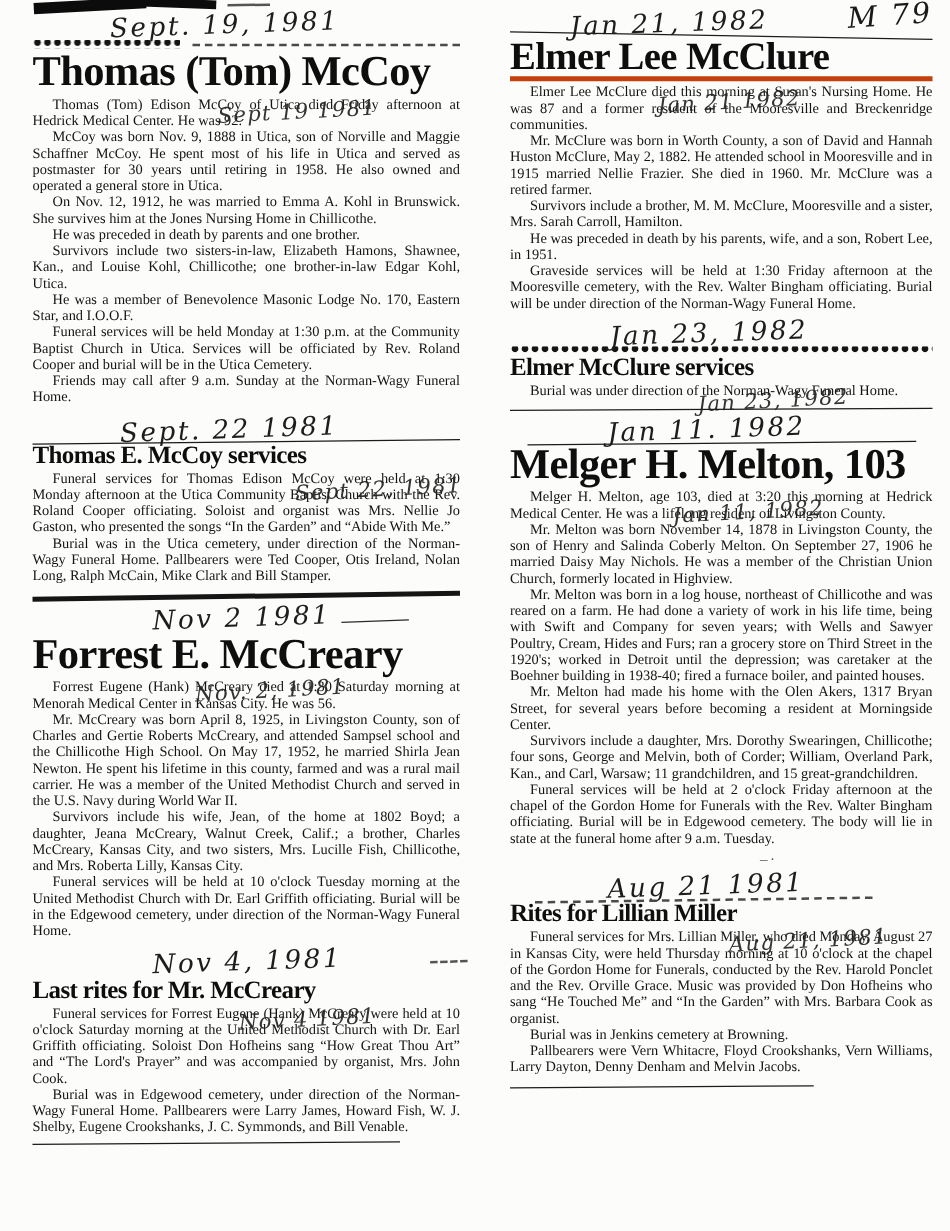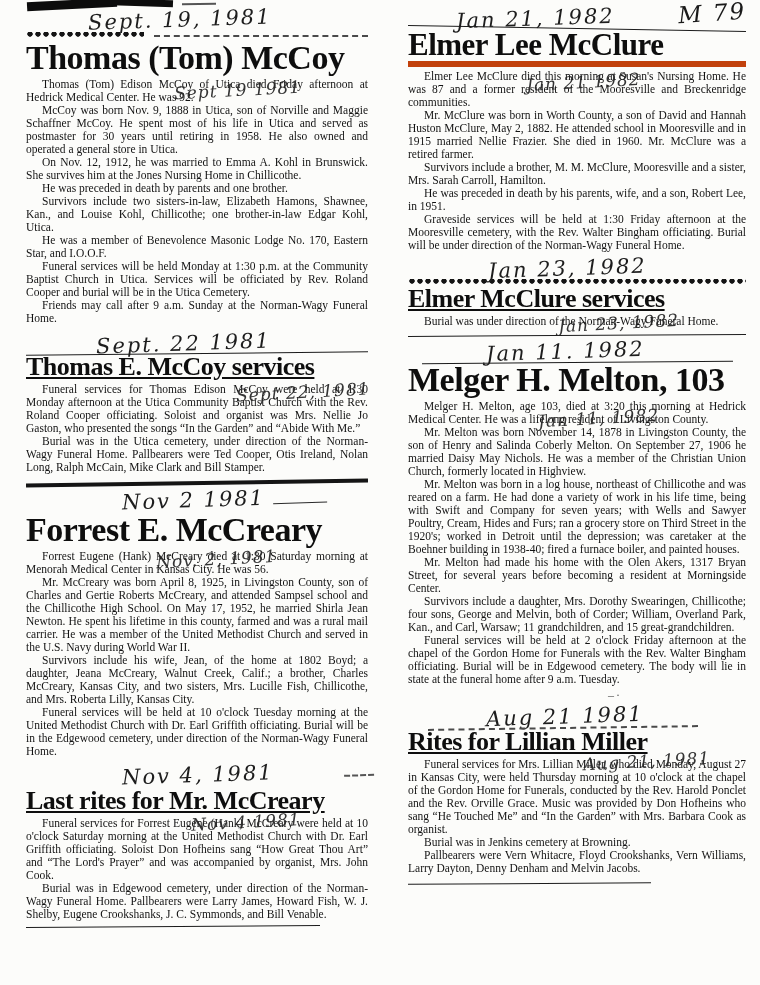--- a/index.html
+++ b/index.html
@@ -28,21 +28,21 @@
     transform:rotate(-3deg); color:#242424; z-index:3; opacity:.92;
   }
 
   
   .headline {
     margin:0; font-weight:bold; text-align:left; line-height:1.0;
     letter-spacing:-0.5px; color:#0e0e0e;
   }
   .hl-xl { font-size:34px; }
   .hl-lg { font-size:31px; }
-  .hl-md { font-size:26px;text-decoration:underline; }
+  .hl-md { font-size:20px; }
 
   
   .body { margin-top:3px; }
   .body p {
     margin:0; text-align:justify; text-indent:16px;
     font-size:11.5px; line-height:13px; color:#131313;
   }
 
   
   .rule      { border-top:1.6px solid #1c1c1c; }
@@ -133,21 +133,21 @@
       <div class="rule" style="width:86%; transform:rotate(-0.4deg); margin-top:5px;"></div>
     </div>
 
   </div>
 
   <div class="col col-right">
 
     <div class="clip" style="margin-top:4px;">
       <div class="hw hw-row" style="padding-left:48px;">Jan 21, 1982</div>
       <div class="rule" style="transform:rotate(1deg); margin-top:-2px;"></div>
-      <h2 class="headline hl-lg" style="border-bottom:6px solid #c2410c; padding-bottom:1px;">Elmer Lee McClure</h2>
+      <h2 class="headline hl-lg" style="border-bottom:4px solid #c2410c; padding-bottom:1px;">Elmer Lee McClure</h2>
       <div class="overlay" style="top:66px; left:118px;">Jan 21 1982</div>
       <div class="body">
         <p>Elmer Lee McClure died this morning at Susan's Nursing Home. He was 87 and a former resident of the Mooresville and Breckenridge communities.</p>
         <p>Mr. McClure was born in Worth County, a son of David and Hannah Huston McClure, May 2, 1882. He attended school in Mooresville and in 1915 married Nellie Frazier. She died in 1960. Mr. McClure was a retired farmer.</p>
         <p>Survivors include a brother, M. M. McClure, Mooresville and a sister, Mrs. Sarah Carroll, Hamilton.</p>
         <p>He was preceded in death by his parents, wife, and a son, Robert Lee, in 1951.</p>
         <p>Graveside services will be held at 1:30 Friday afternoon at the Mooresville cemetery, with the Rev. Walter Bingham officiating. Burial will be under direction of the Norman-Wagy Funeral Home.</p>
       </div>
     </div>
 

